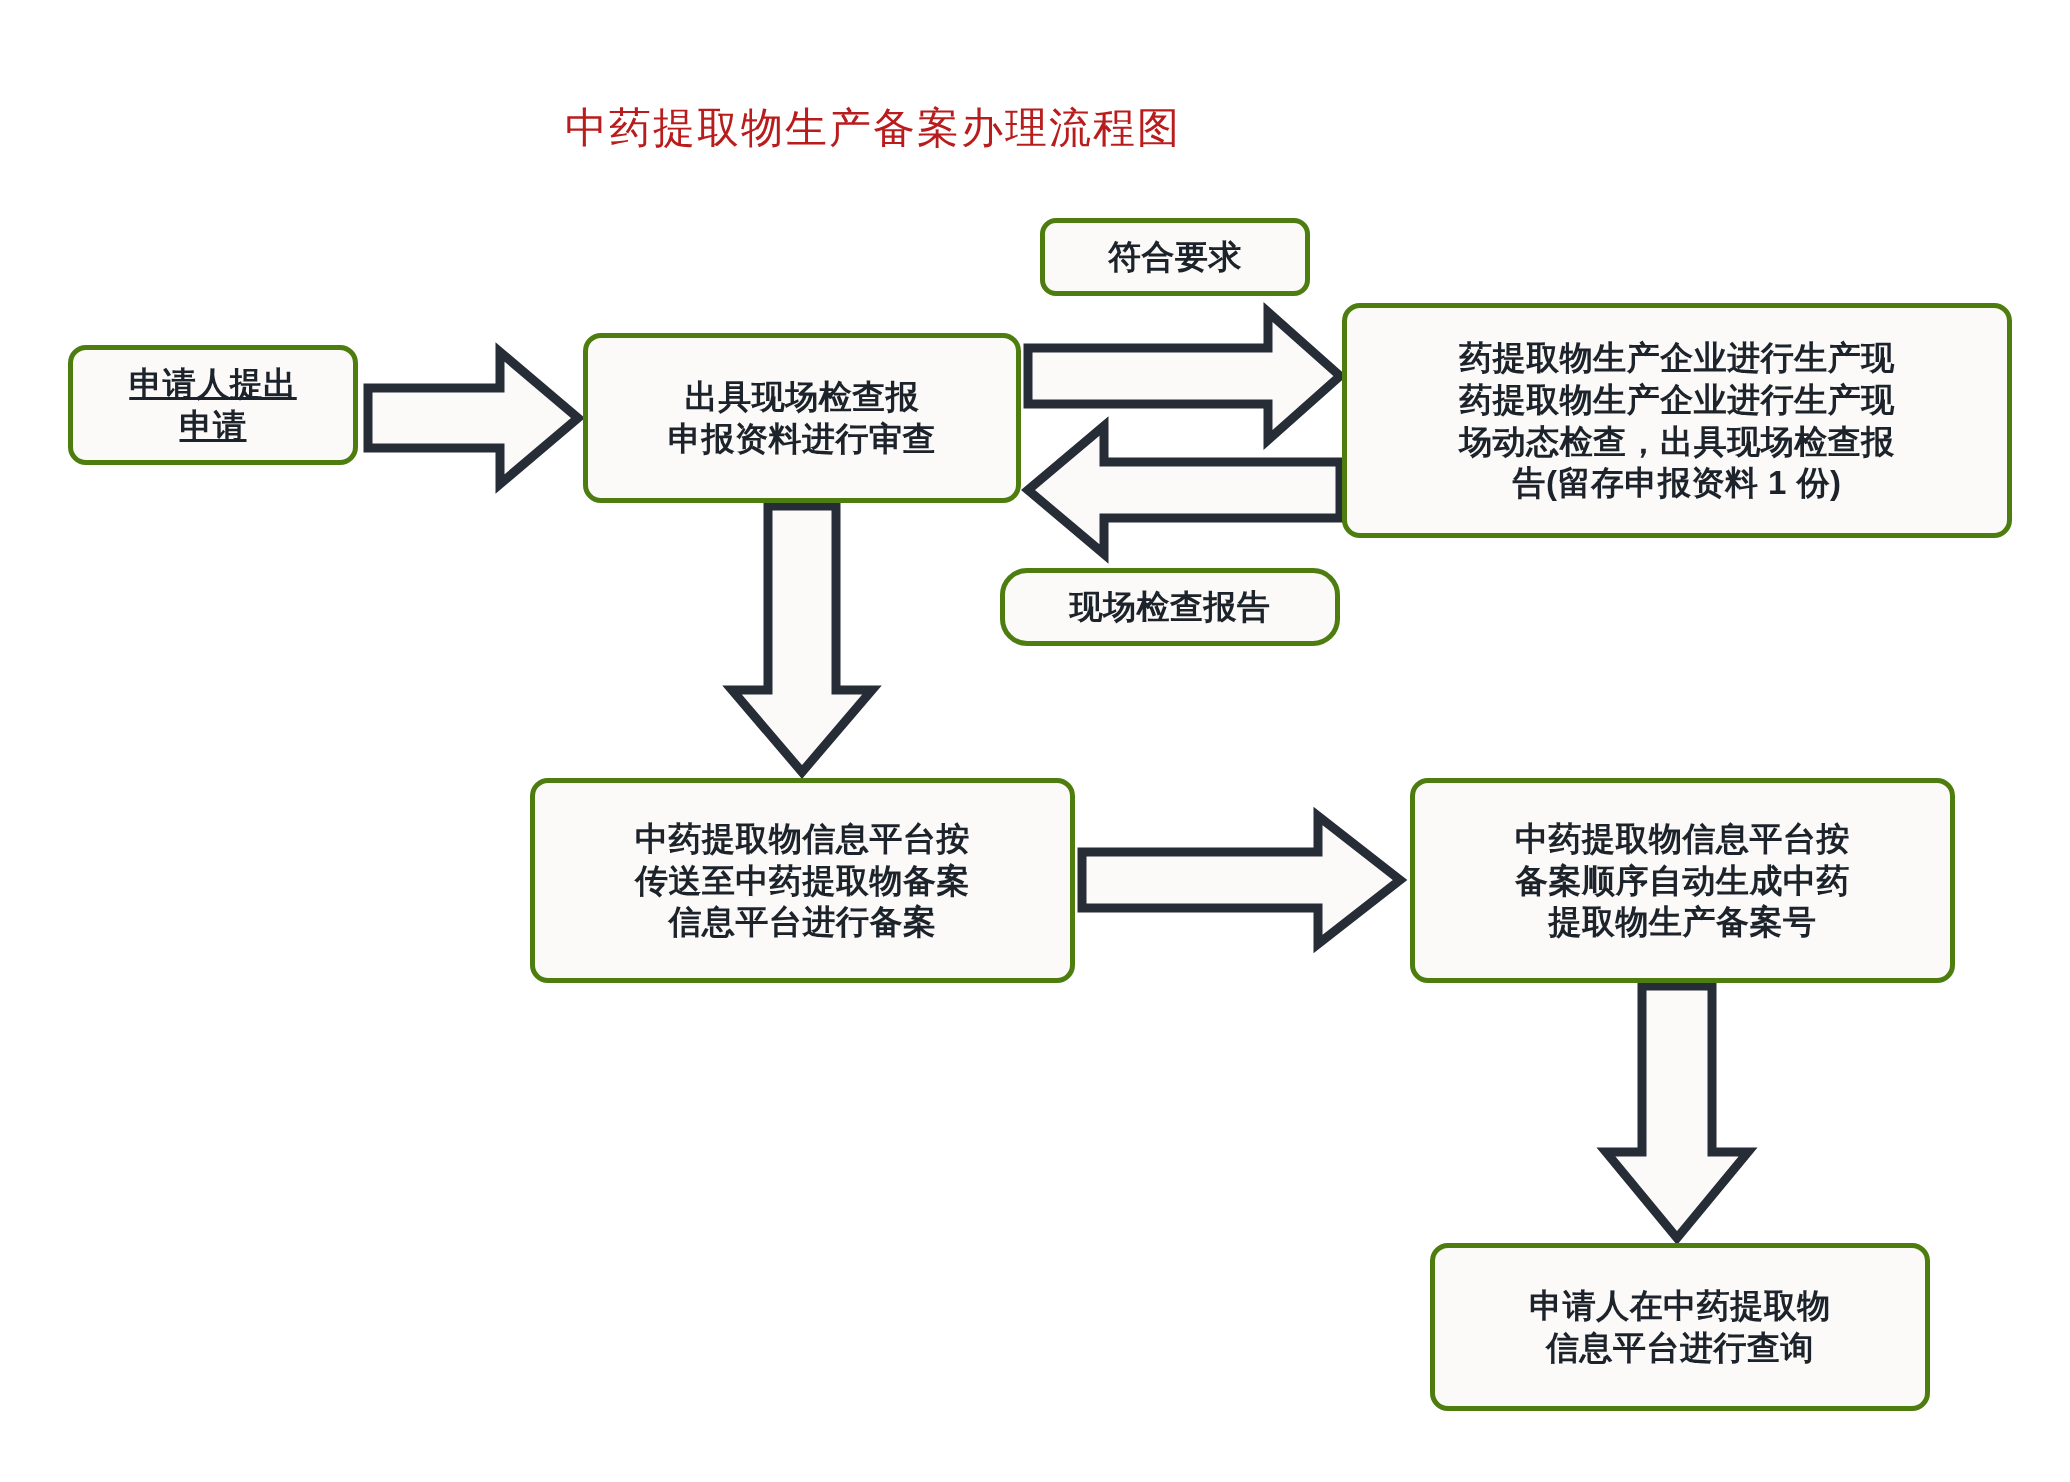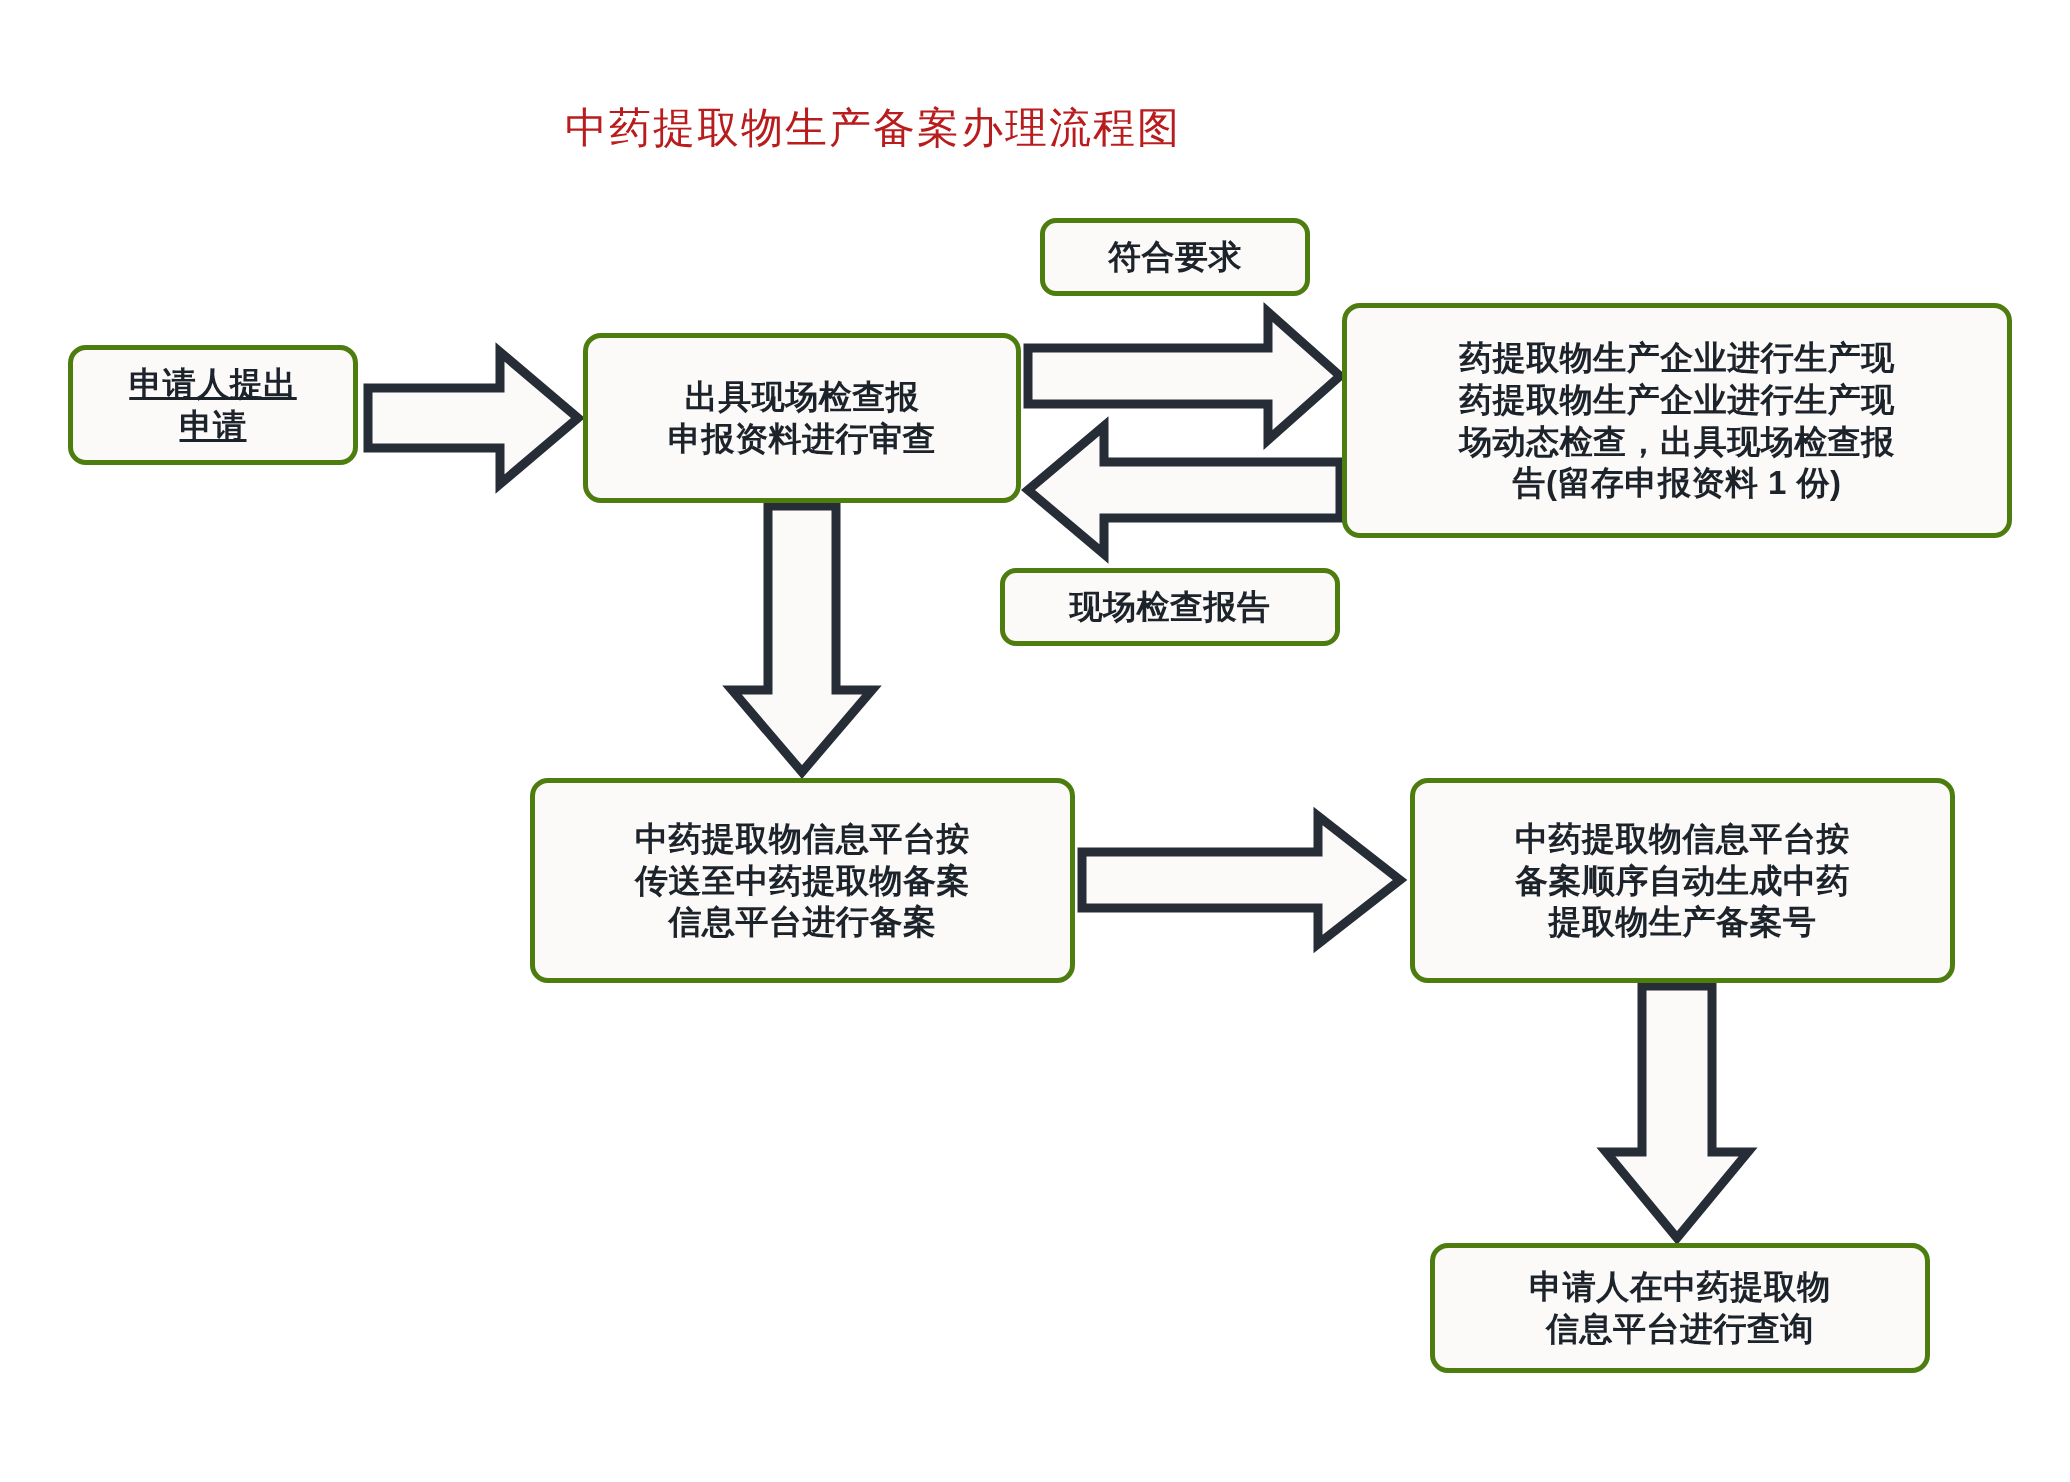--- a/index.html
+++ b/index.html
@@ -59,24 +59,24 @@
   .node .txt {
     display: block;
     width: 100%;
   }
 
   
   #node-applicant      { left: 68px;   top: 345px;  width: 290px;  height: 120px; text-decoration: underline; }
   #node-review         { left: 583px;  top: 333px;  width: 438px;  height: 170px; }
   #node-compliant      { left: 1040px; top: 218px;  width: 270px;  height: 78px;  }
   #node-inspection     { left: 1342px; top: 303px;  width: 670px;  height: 235px; }
-  #node-report-label   { left: 1000px; top: 568px;  width: 340px;  height: 78px;  }
+  #node-report-label   { left: 1000px; top: 568px;  width: 340px;  height: 78px; border-radius: 27px;  }
   #node-registration   { left: 530px;  top: 778px;  width: 545px;  height: 205px; }
   #node-platform       { left: 1410px; top: 778px;  width: 545px;  height: 205px; }
-  #node-query          { left: 1430px; top: 1243px; width: 500px;  height: 130px; }
+  #node-query          { left: 1430px; top: 1243px; width: 500px;  height: 168px; }
 </style>
 </head>
 <body>
 
 <div id="canvas">
 
   <div class="title">中药提取物生产备案办理流程图</div>
 
   <svg id="flow-svg" viewBox="0 0 2070 1482" xmlns="http://www.w3.org/2000/svg">
     <g fill="#fbfaf8" stroke="#262d36" stroke-width="9" stroke-linejoin="miter">

